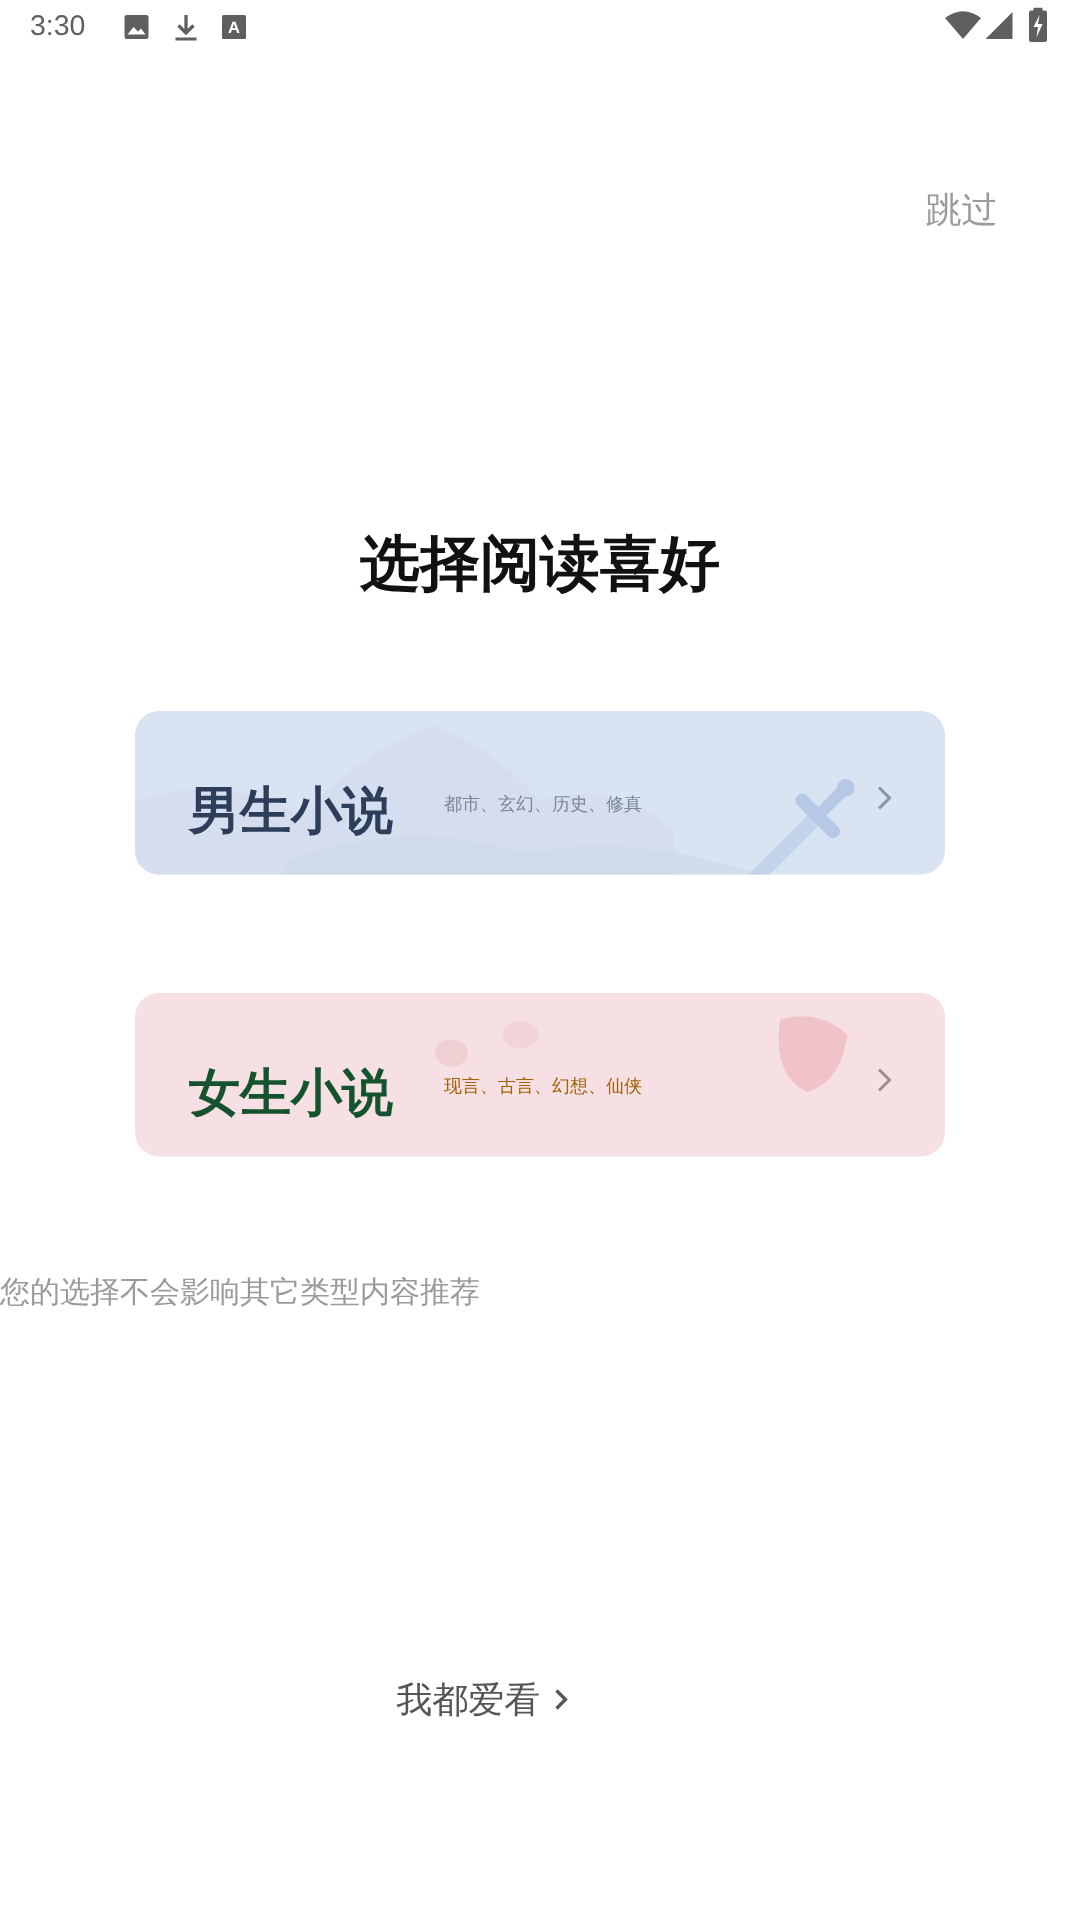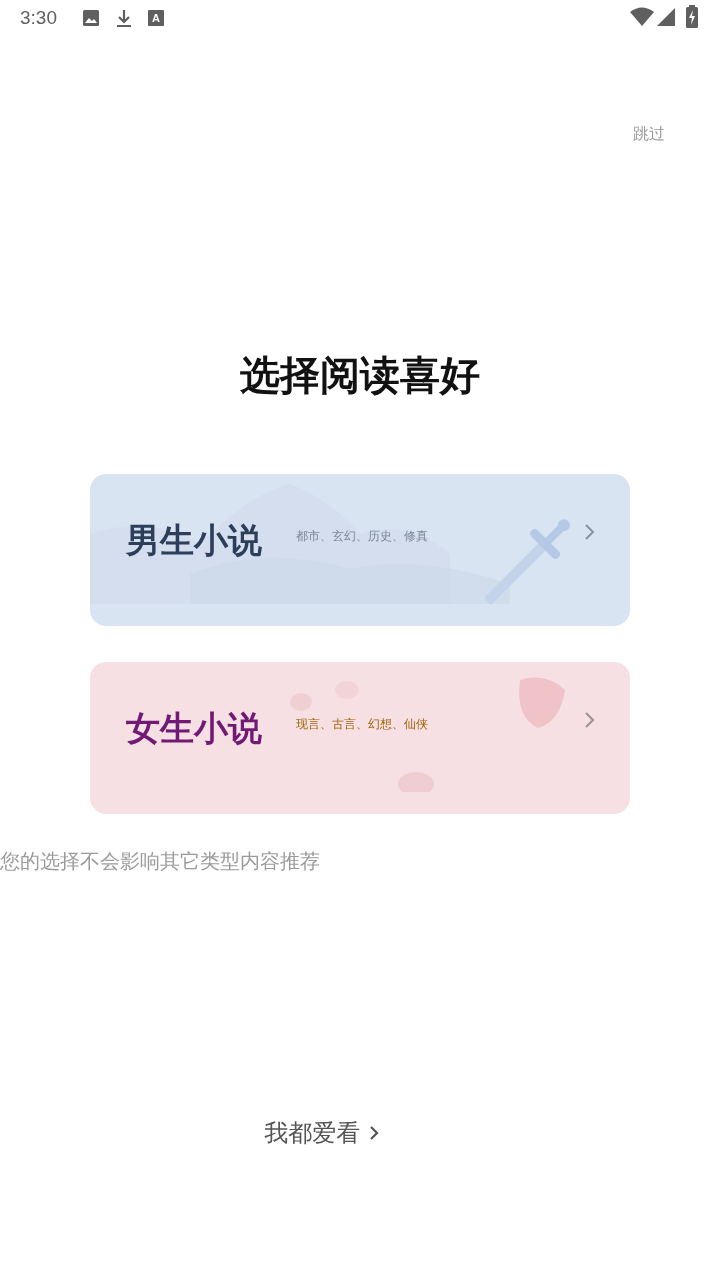--- a/index.html
+++ b/index.html
@@ -2,30 +2,30 @@
 <html><head>
 <meta charset="utf-8">
 <style>
   * { margin: 0; padding: 0; box-sizing: border-box; }
   html, body { width: 720px; height: 1280px; background: #ffffff; overflow: hidden; }
   body { position: relative; font-family: "DejaVu Sans", "Liberation Sans", sans-serif; }
 
   .statusbar { position: absolute; left: 0; top: 0; width: 608px; height: 36px; }
   .sb-time { position: absolute; left: 20px; top: 7px; font-size: 19px; color: #5f5f5f; font-family: "Liberation Sans", sans-serif; }
   .sb-icon { position: absolute; top: 9px; }
-  .skip { position: absolute; right: 55px; top: 124px; font-size: 16px; color: #9a9a9a; }
+  .skip { position: absolute; right: 55px; top: 124px; font-size: 24px; color: #9a9a9a; }
 
   .title { position: absolute; left: 0; width: 720px; top: 348px; text-align: center; font-size: 40px; font-weight: bold; color: #111111; }
 
-  .card { position: absolute; left: 90px; width: 540px; height: 152px; border-radius: 16px; overflow: hidden; }
+  .card { position: absolute; left: 90px; width: 540px; height: 109px; border-radius: 16px; overflow: hidden; }
   .card-male { top: 474px; background: #d9e4f2; }
   .card-female { top: 662px; background: #f6e0e3; }
   .card-title { position: absolute; left: 36px; top: 44px; font-size: 34px; font-weight: bold; }
   .card-male .card-title { color: #2c3e5a; }
-  .card-female .card-title { color: #701a75; text-align: right; }
+  .card-female .card-title { color: #14532d; text-align: right; }
   .card-sub { position: absolute; left: 206px; top: 54px; font-size: 12px; }
   .card-male .card-sub { color: #7b8797; }
   .card-female .card-sub { color: #a16207; }
   .card-chev { position: absolute; right: 34px; top: 48px; }
   .deco { position: absolute; }
 
   .note { position: absolute; left: 0; width: 720px; top: 848px; font-size: 20px; color: #9a9a9a; }
   .all { position: absolute; left: 0; width: 644px; top: 1117px; text-align: center; font-size: 24px; color: #555555; }
   .all span { vertical-align: middle; }
 </style>

